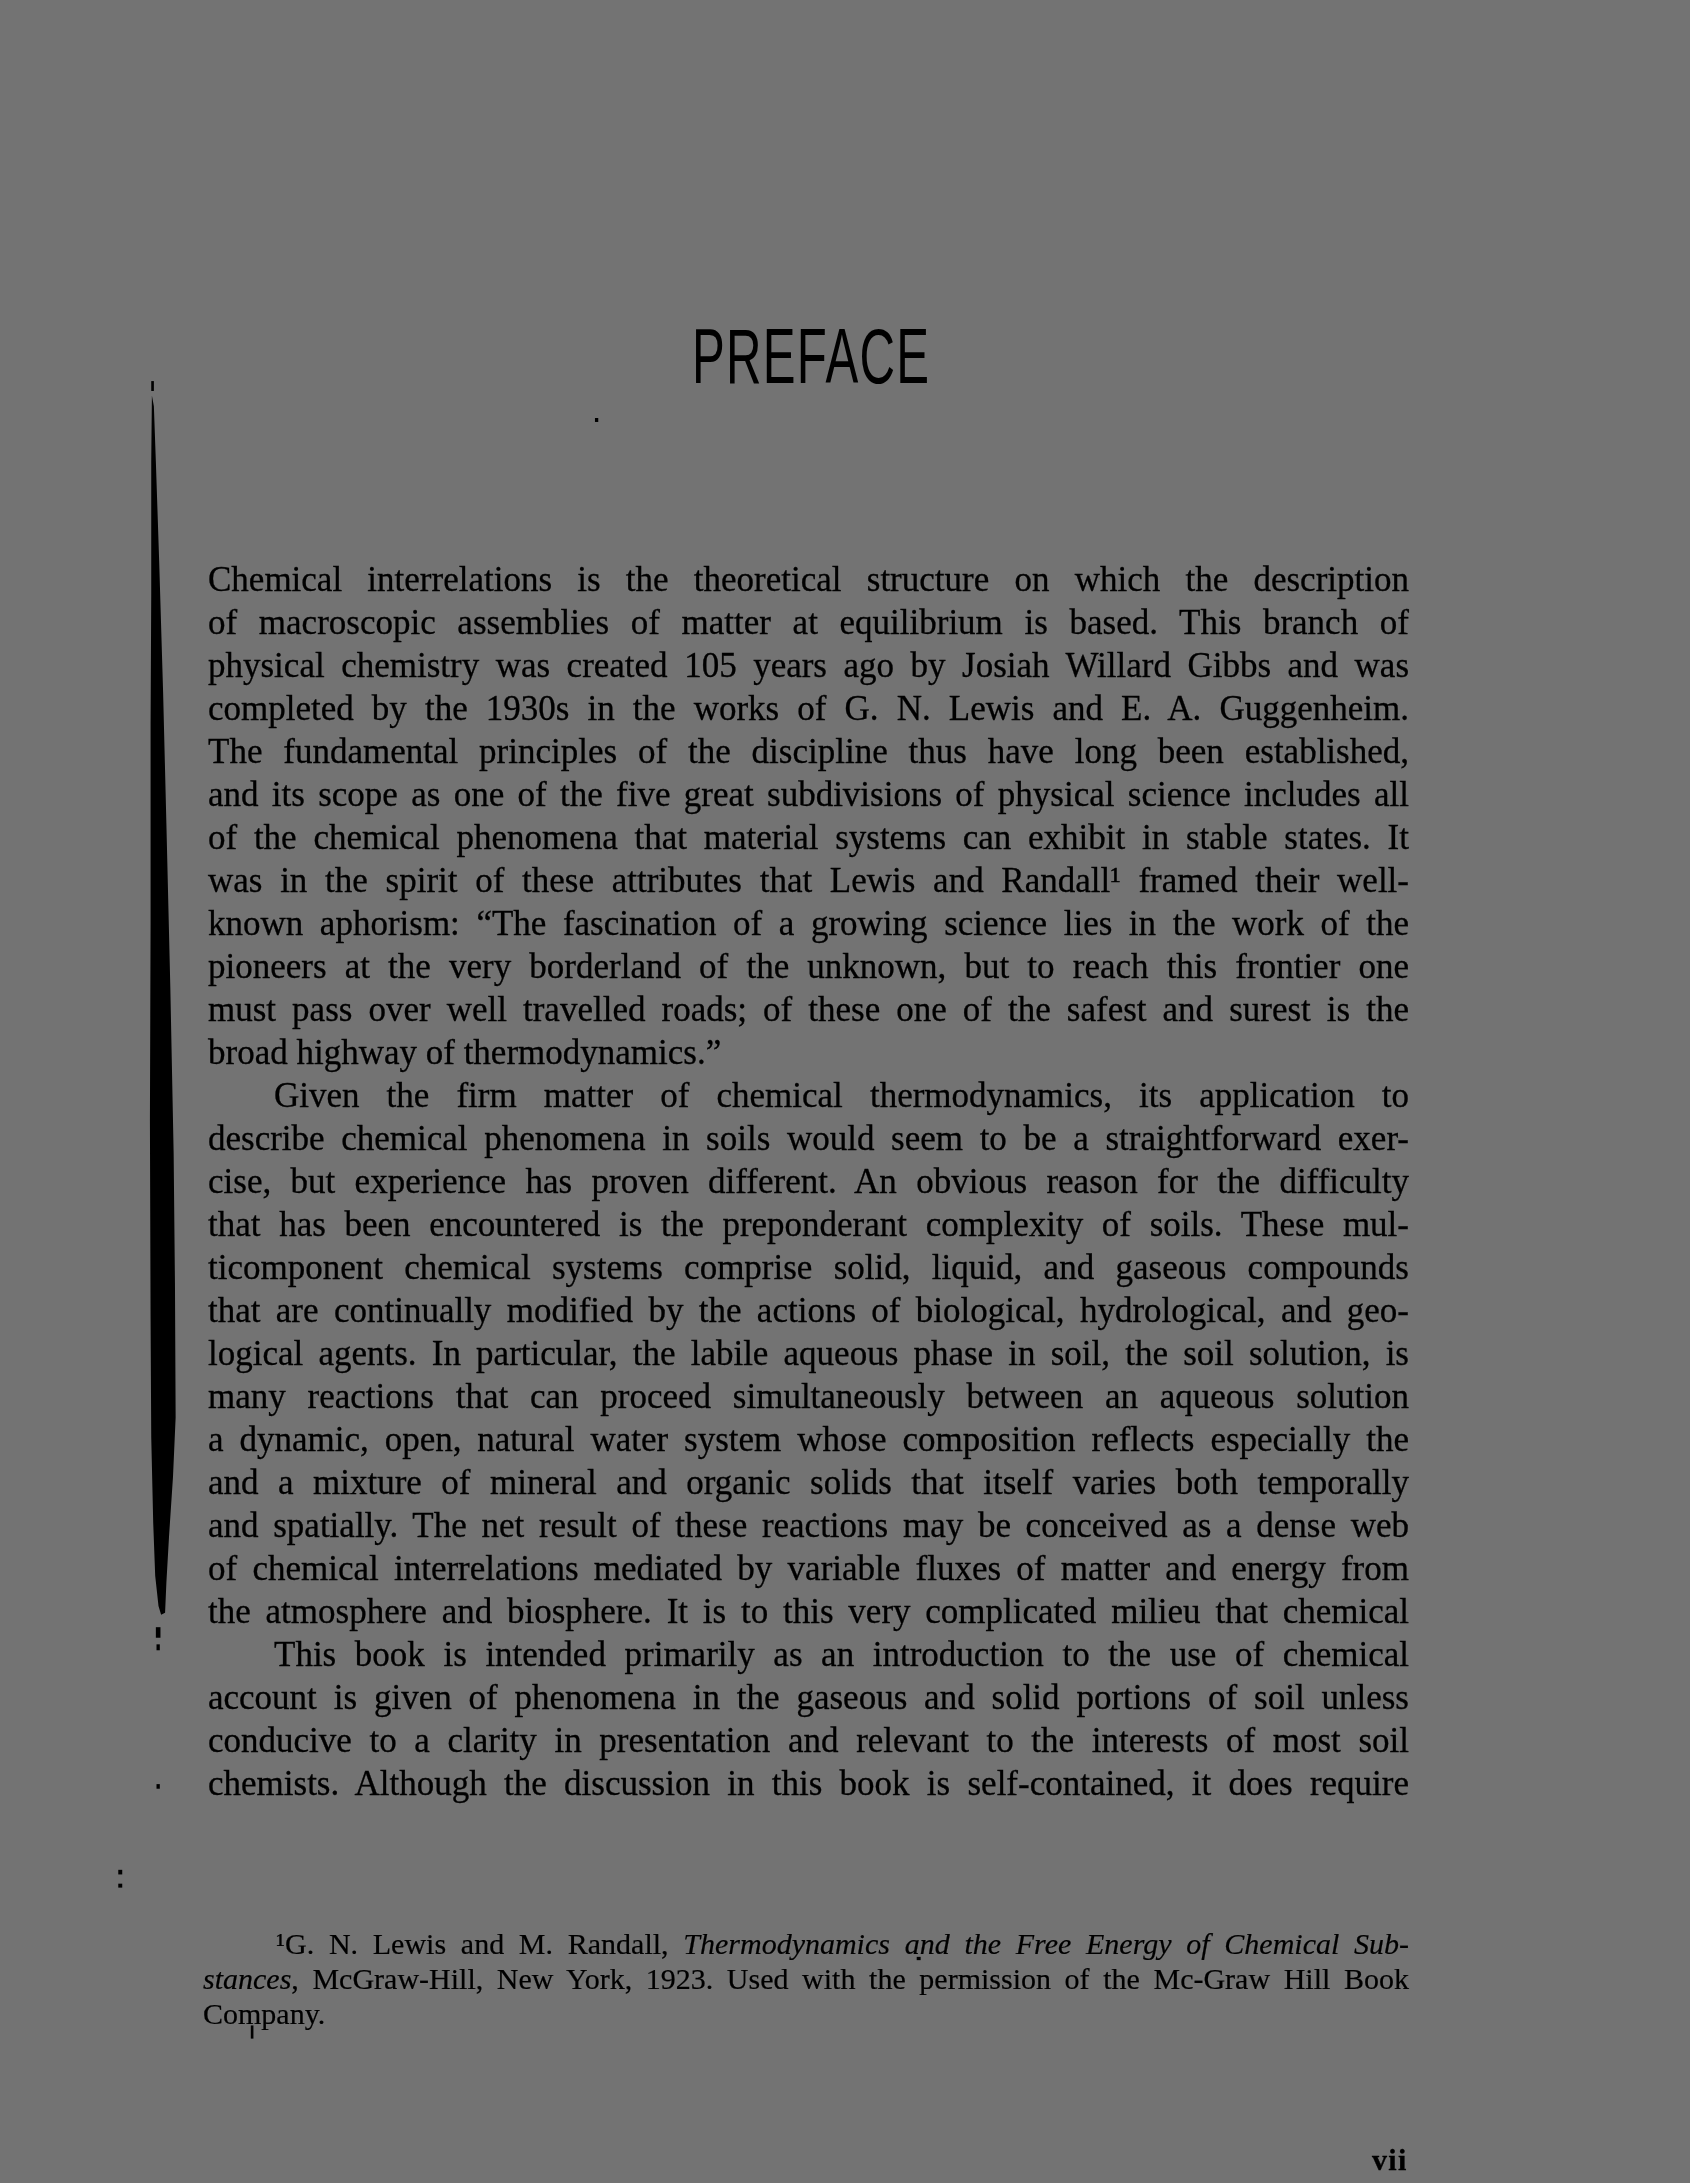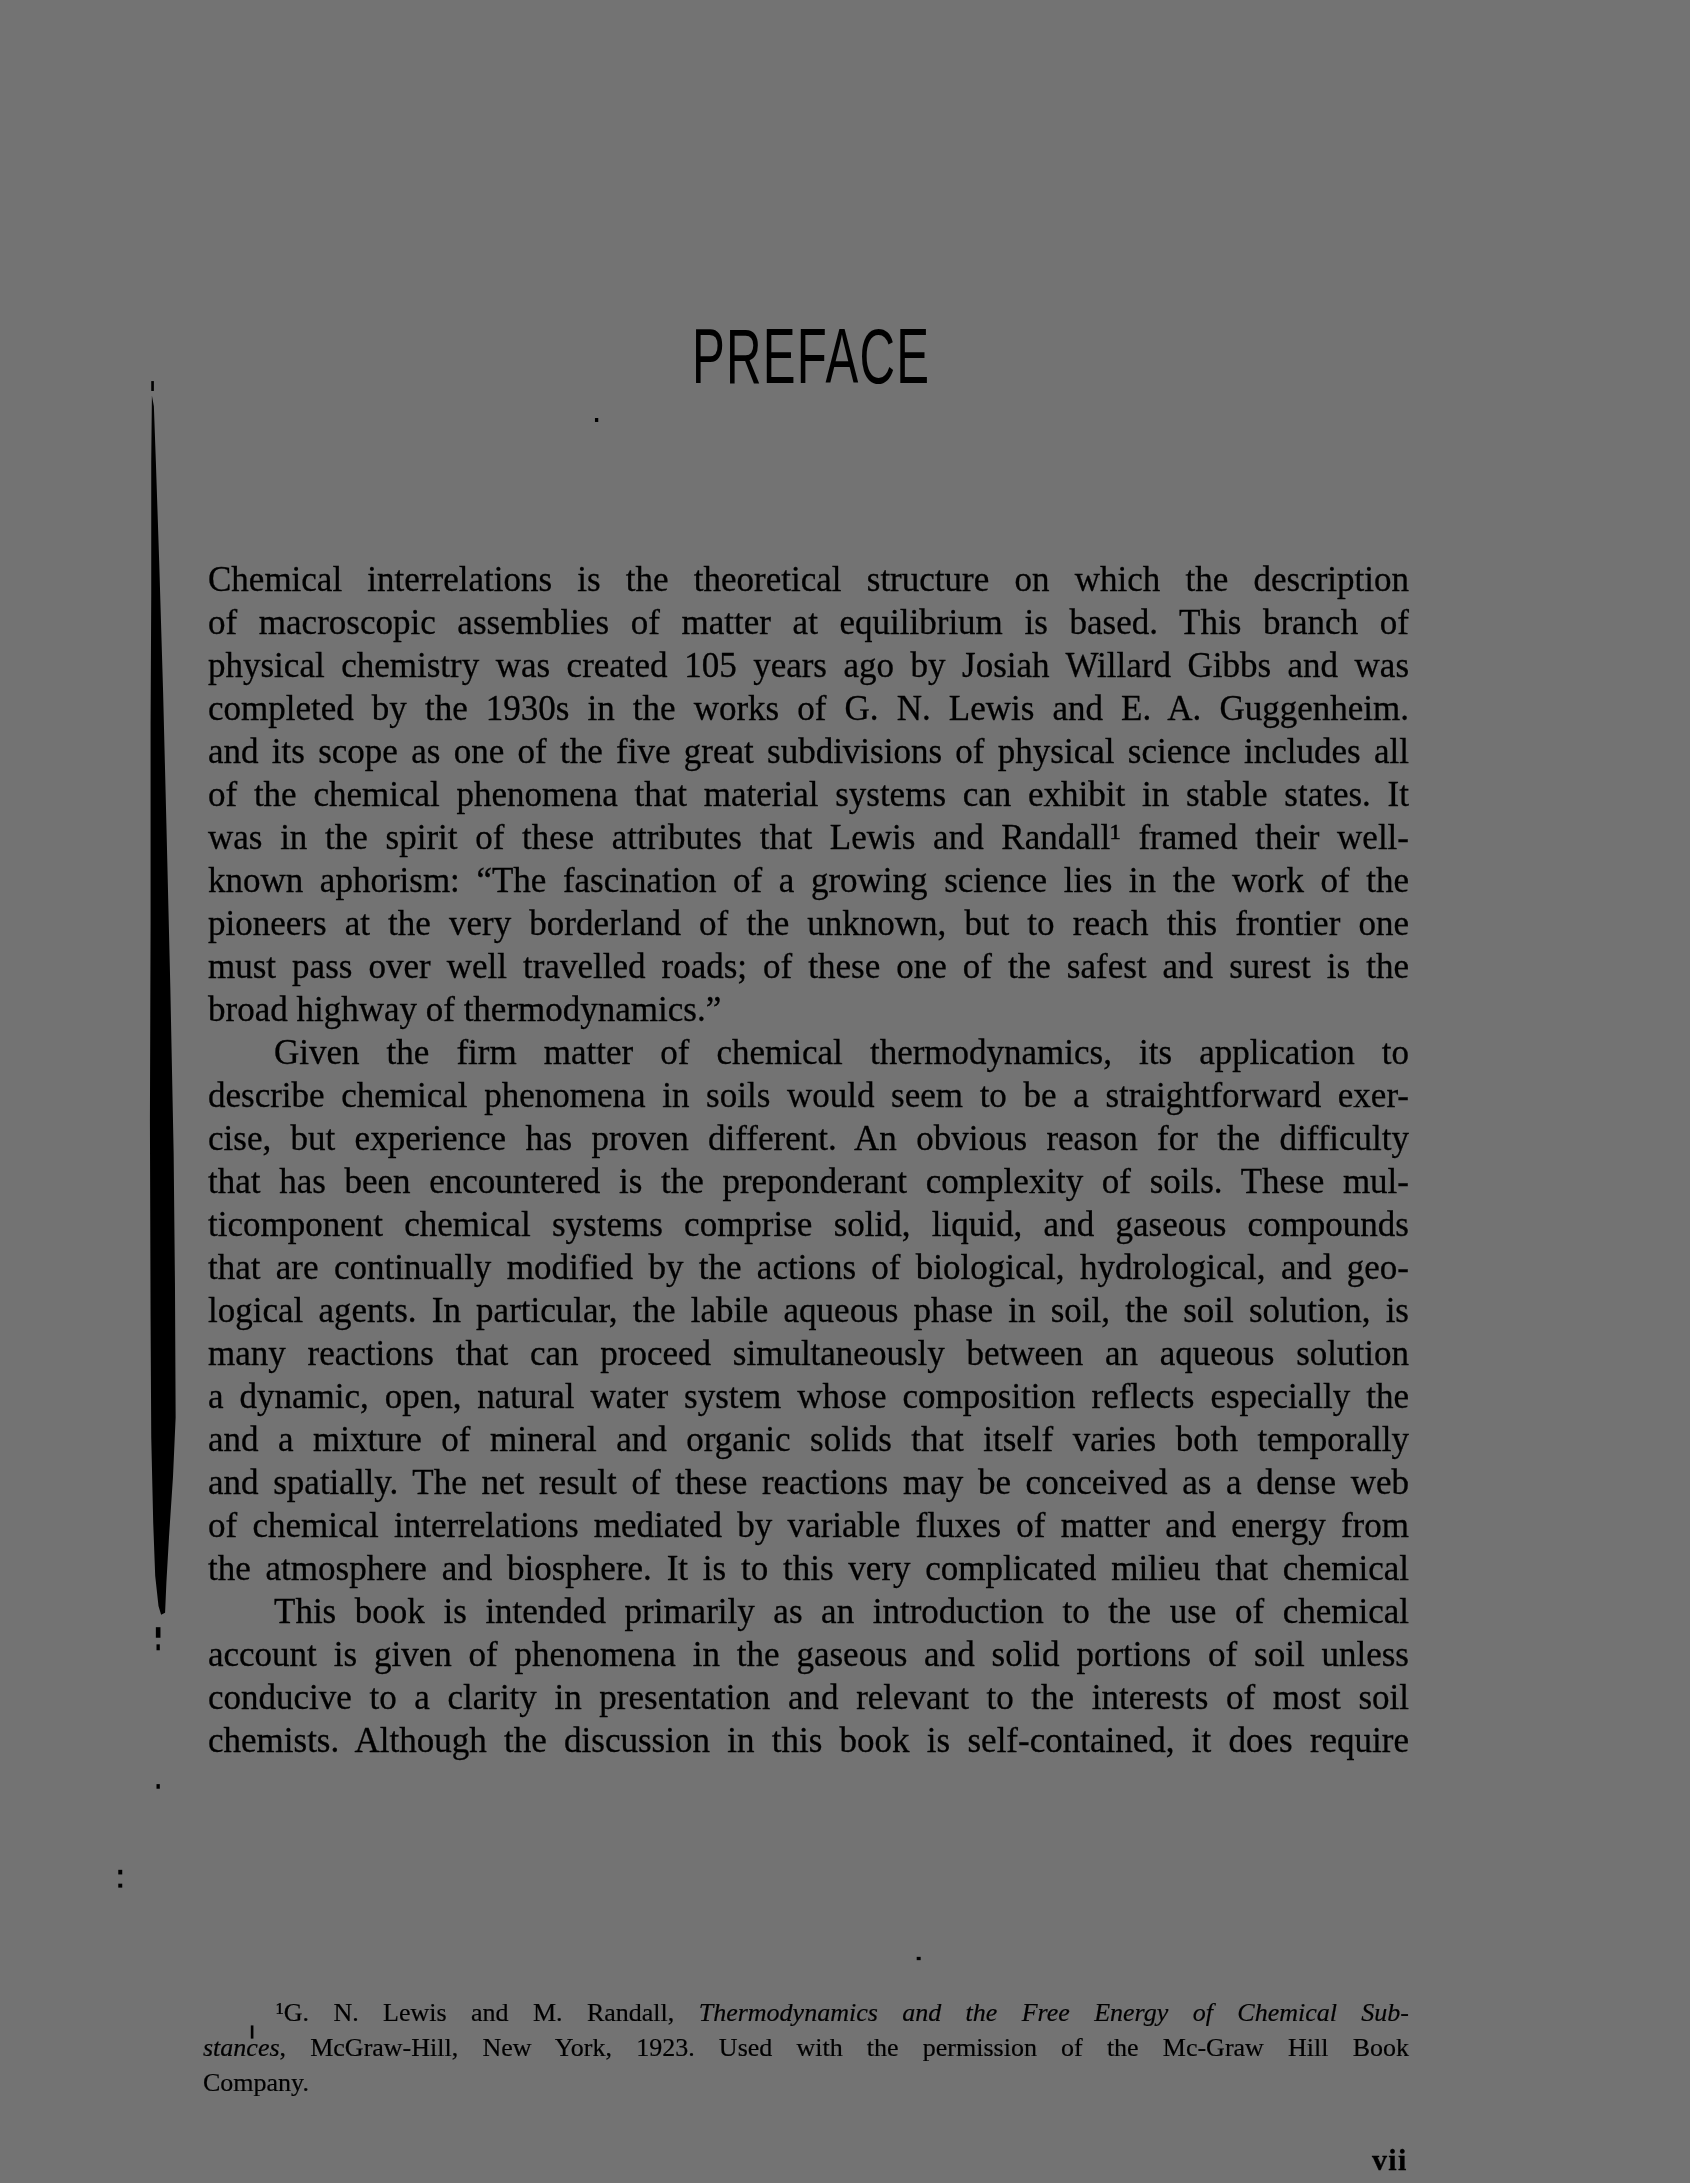--- a/index.html
+++ b/index.html
@@ -45,23 +45,23 @@
     text-align: justify;
     text-align-last: justify;
     text-justify: inter-word;
     white-space: normal;
   }
   .line.no-just { text-align-last: left; }
   .line.indent { text-indent: 66px; }
   .footnote {
     position: absolute;
     left: 203px;
-    top: 1995px;
+    top: 1926px;
     width: 1206px;
-    font-size: 26px;
+    font-size: 30px;
     line-height: 35px;
     -webkit-text-stroke: 0.2px #000;
   }
   .footnote .line.indent { text-indent: 73px; }
   .footnote .it { font-style: italic; }
   .folio {
     position: absolute;
     left: 1372px;
     top: 2143px;
     font-size: 30px;
@@ -91,20 +91,21 @@
     <rect x="1390" y="2968" width="6" height="5" fill="#000"></rect>
   </svg>
 
   <h1 class="title">PREFACE</h1>
 
   <main class="body-text" id="body-container">
       <div class="line">Chemical interrelations is the theoretical structure on which the description</div>
       <div class="line">of macroscopic assemblies of matter at equilibrium is based. This branch of</div>
       <div class="line">physical chemistry was created 105 years ago by Josiah Willard Gibbs and was</div>
       <div class="line">completed by the 1930s in the works of G. N. Lewis and E. A. Guggenheim.</div>
+      <div class="line">The fundamental principles of the discipline thus have long been established,</div>
       <div class="line">and its scope as one of the five great subdivisions of physical science includes all</div>
       <div class="line">of the chemical phenomena that material systems can exhibit in stable states. It</div>
       <div class="line">was in the spirit of these attributes that Lewis and Randall¹ framed their well-</div>
       <div class="line">known aphorism: “The fascination of a growing science lies in the work of the</div>
       <div class="line">pioneers at the very borderland of the unknown, but to reach this frontier one</div>
       <div class="line">must pass over well travelled roads; of these one of the safest and surest is the</div>
       <div class="line no-just">broad highway of thermodynamics.”</div>
       <div class="line indent">Given the firm matter of chemical thermodynamics, its application to</div>
       <div class="line">describe chemical phenomena in soils would seem to be a straightforward exer-</div>
       <div class="line">cise, but experience has proven different. An obvious reason for the difficulty</div>

